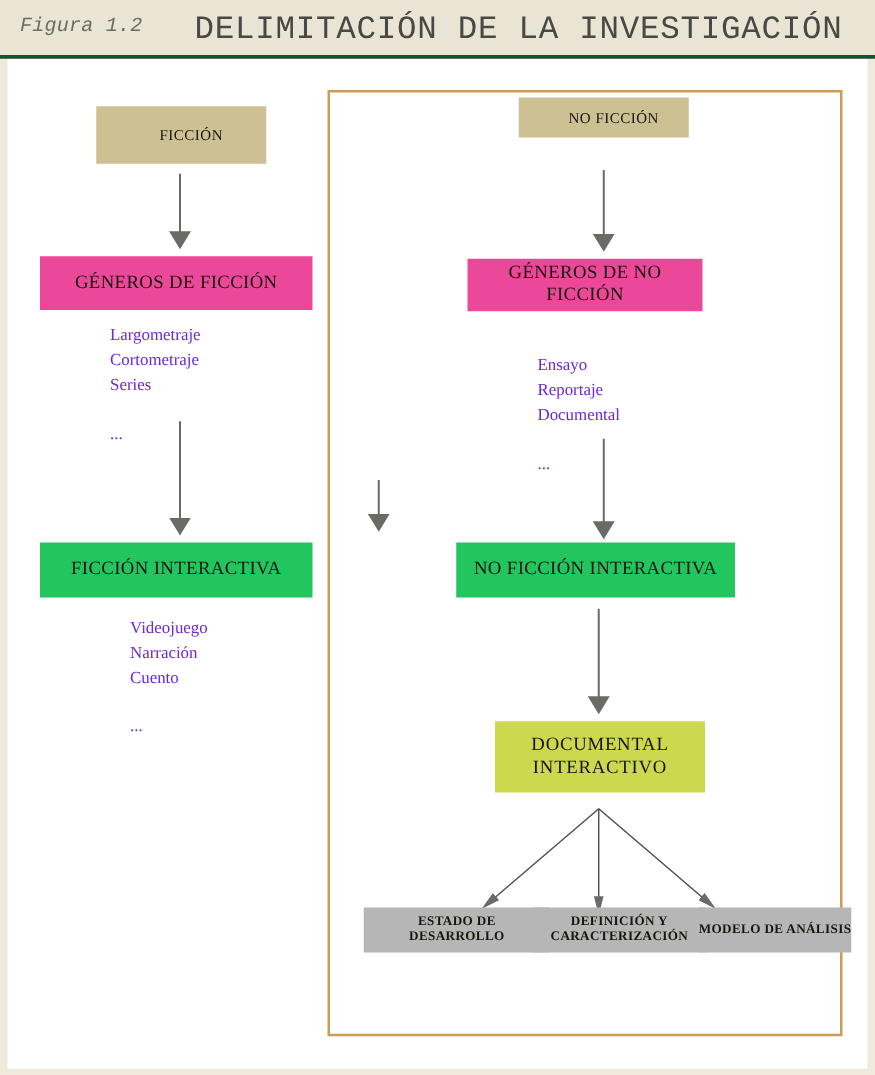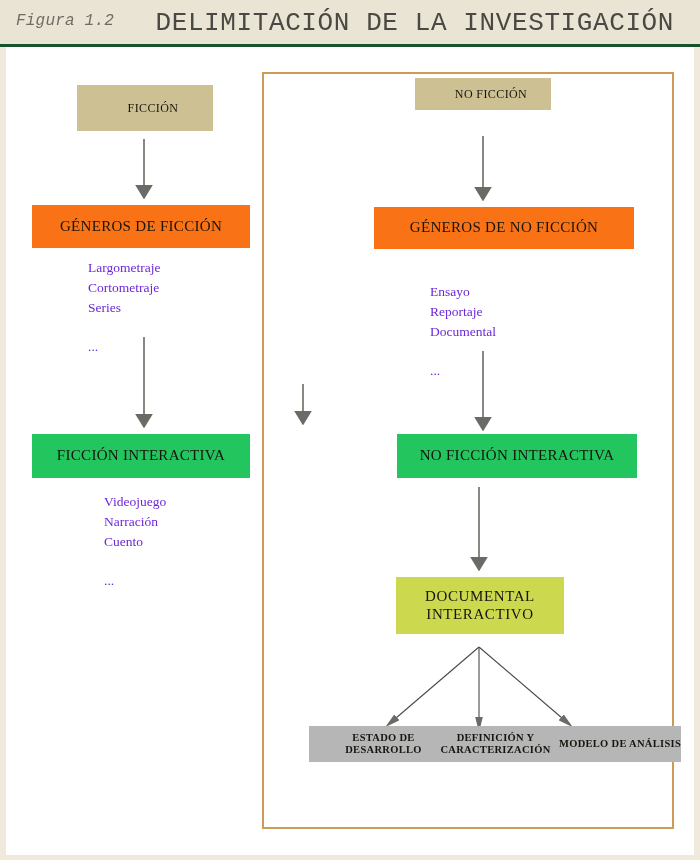--- a/index.html
+++ b/index.html
@@ -73,21 +73,21 @@
     position: absolute;
     box-sizing: border-box;
     display: flex;
     align-items: center;
     justify-content: center;
     text-align: center;
     color: #17150f;
     line-height: 1.18;
   }
   .node-tan      { background: #cdc093; }
-  .node-blue     { background: #f97316; }
+  .node-blue     { background: #ec4899; }
   .node-green    { background: #22c55e; }
   .node-yellow   { background: #ccd94f; }
   .node-gray     { background: #b6b6b6; }
 
   .t-primary  { font-size: 12px; letter-spacing: 0.4px; padding-left: 16px; }
   .t-section  { font-size: 15px; letter-spacing: 0.3px; }
   .t-doc      { font-size: 15px; letter-spacing: 0.6px; }
   .t-small    { font-size: 10.5px; font-weight: bold; letter-spacing: 0.3px; }
 
   
@@ -179,34 +179,34 @@
   <div class="node node-green t-section" style="left:26px; top:434px; width:218px; height:44px;">FICCIÓN INTERACTIVA</div>
 
   <div class="list-group" style="left:98px; top:492px;">Videojuego
 Narración
 Cuento
 
 ...</div>
 
   <div class="node node-tan t-primary" style="left:409px; top:78px; width:136px; height:32px;">NO FICCIÓN</div>
 
-  <div class="node node-blue t-section" style="left:368px; top:207px; width:260px; height:42px;">GÉNEROS DE NO FICCIÓN</div>
+  <div class="node node-blue t-section" style="left:368px; top:207px; width:188px; height:42px;">GÉNEROS DE NO FICCIÓN</div>
 
   <div class="list-group" style="left:424px; top:258px;margin-top:24px;">Ensayo
 Reportaje
 Documental
 
 ...</div>
 
-  <div class="node node-green t-section" style="left:359px; top:434px; width:240px; height:44px;margin-left:32px;">NO FICCIÓN INTERACTIVA</div>
+  <div class="node node-green t-section" style="left:359px; top:434px; width:223px; height:44px;">NO FICCIÓN INTERACTIVA</div>
 
   <div class="node node-yellow t-doc" style="left:390px; top:577px; width:168px; height:57px; white-space:pre;">DOCUMENTAL
 INTERACTIVO</div>
 
-  <div class="node node-gray t-small" style="left:285px; top:726px; width:149px; height:36px; white-space:pre;margin-left:18px;">ESTADO DE
+  <div class="node node-gray t-small" style="left:285px; top:726px; width:149px; height:36px; white-space:pre;">ESTADO DE
 DESARROLLO</div>
 
   <div class="node node-gray t-small" style="left:420px; top:726px; width:139px; height:36px; white-space:pre;">DEFINICIÓN Y
 CARACTERIZACIÓN</div>
 
   <div class="node node-gray t-small" style="left:553px; top:726px; width:122px; height:36px; white-space:pre;">MODELO DE ANÁLISIS</div>
 
 </div>
 
 </body></html>

